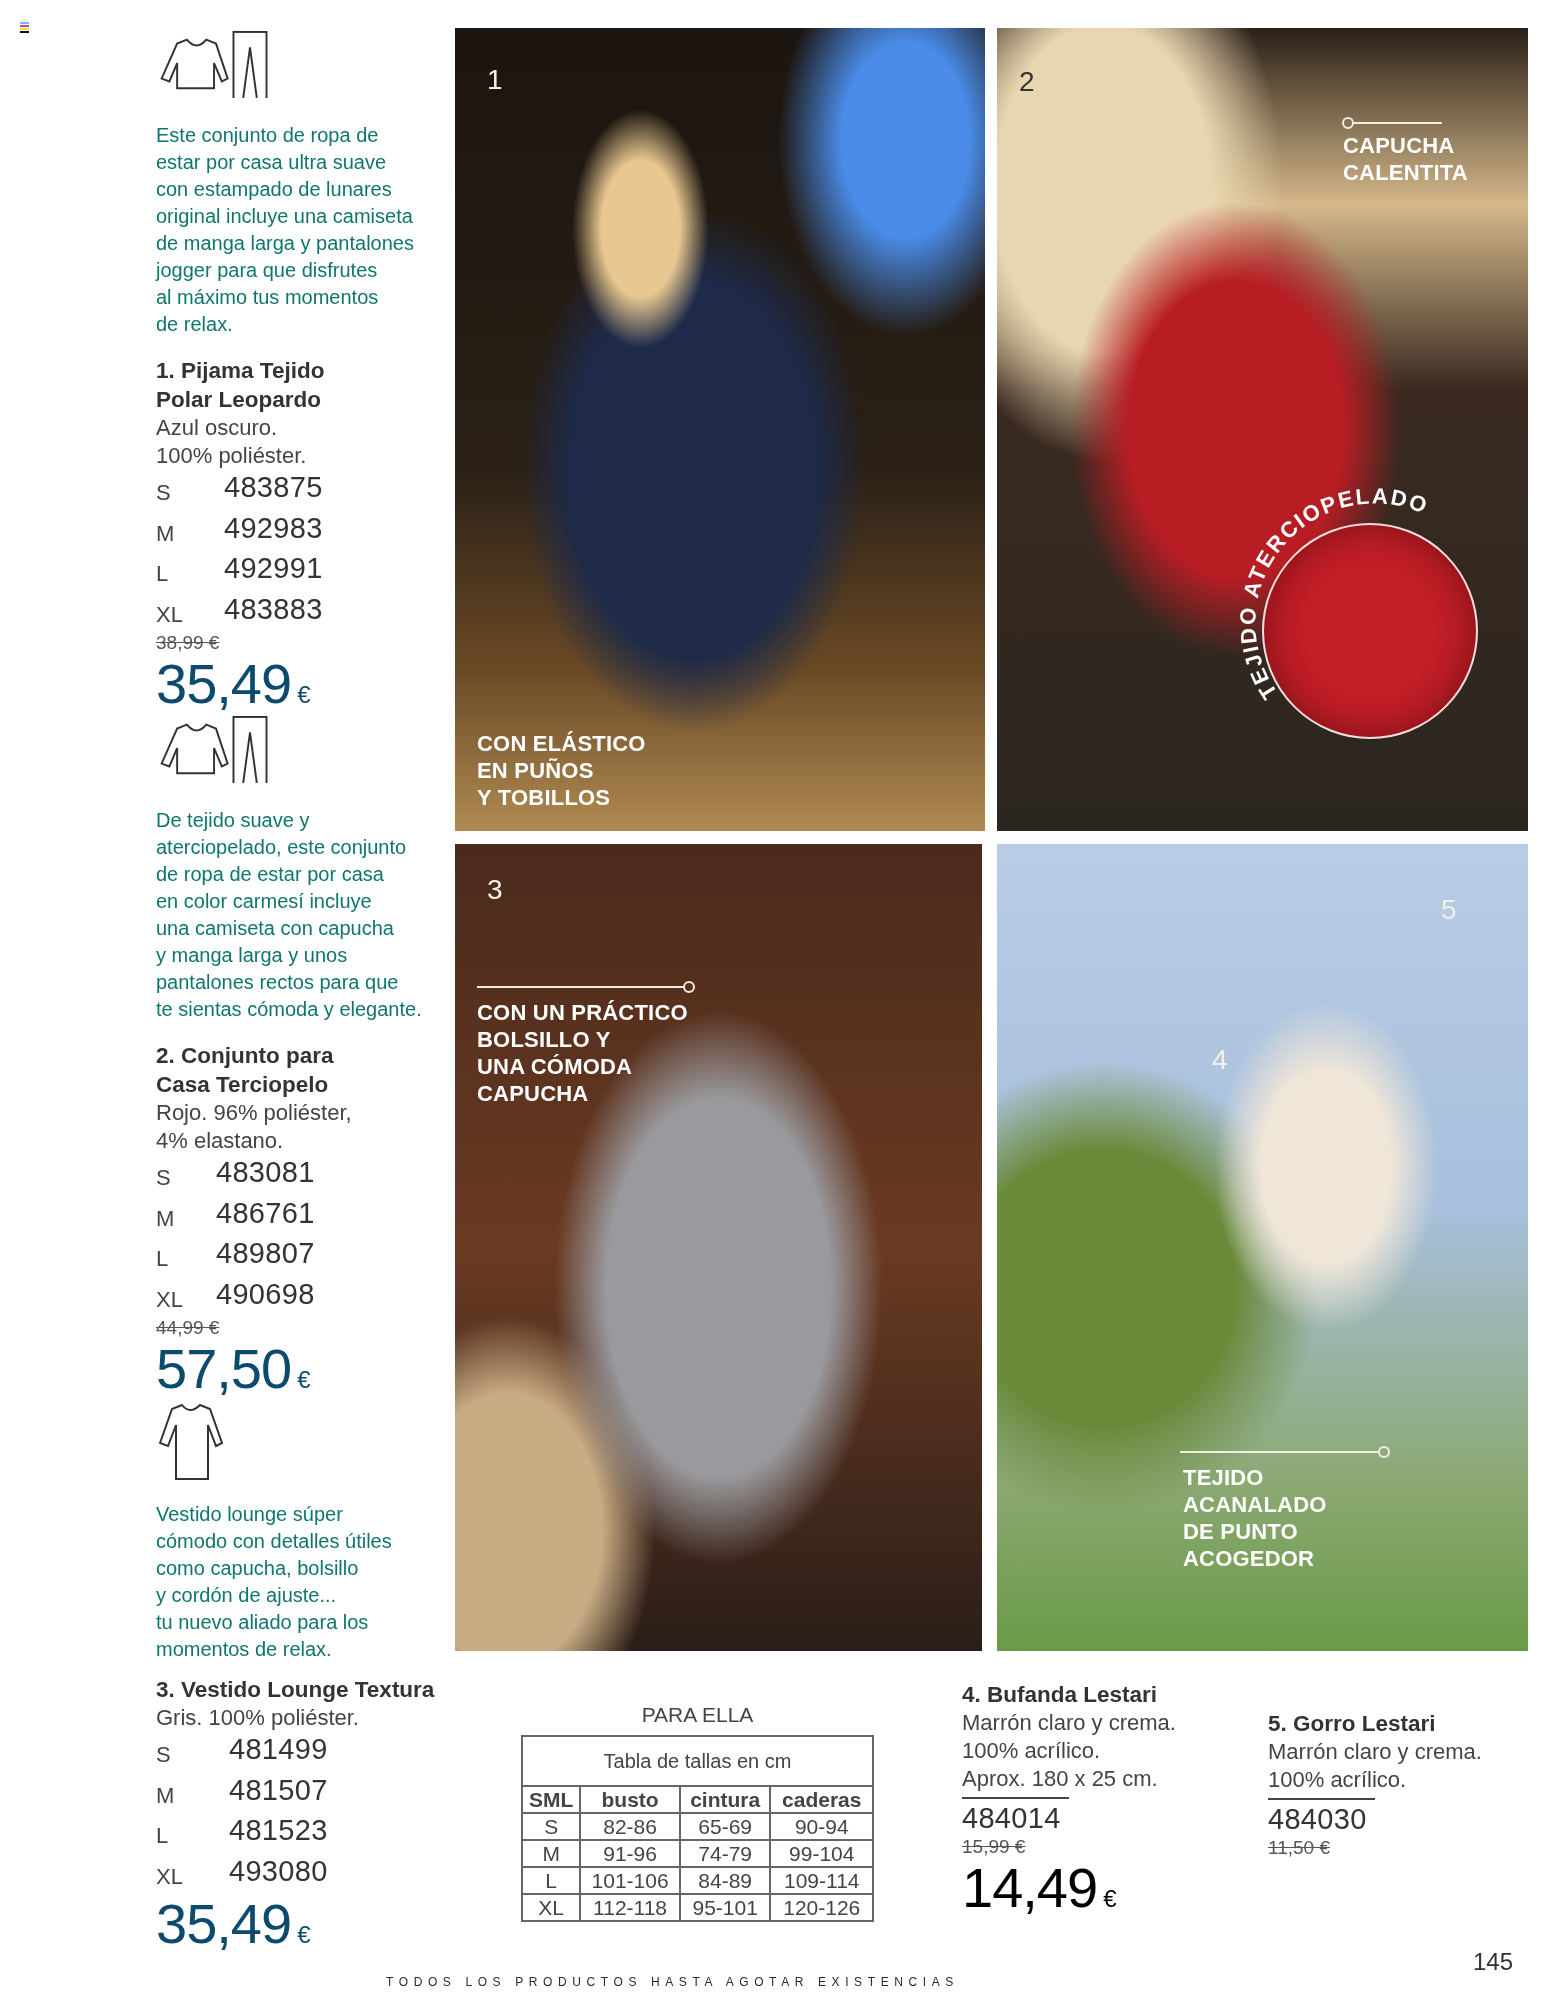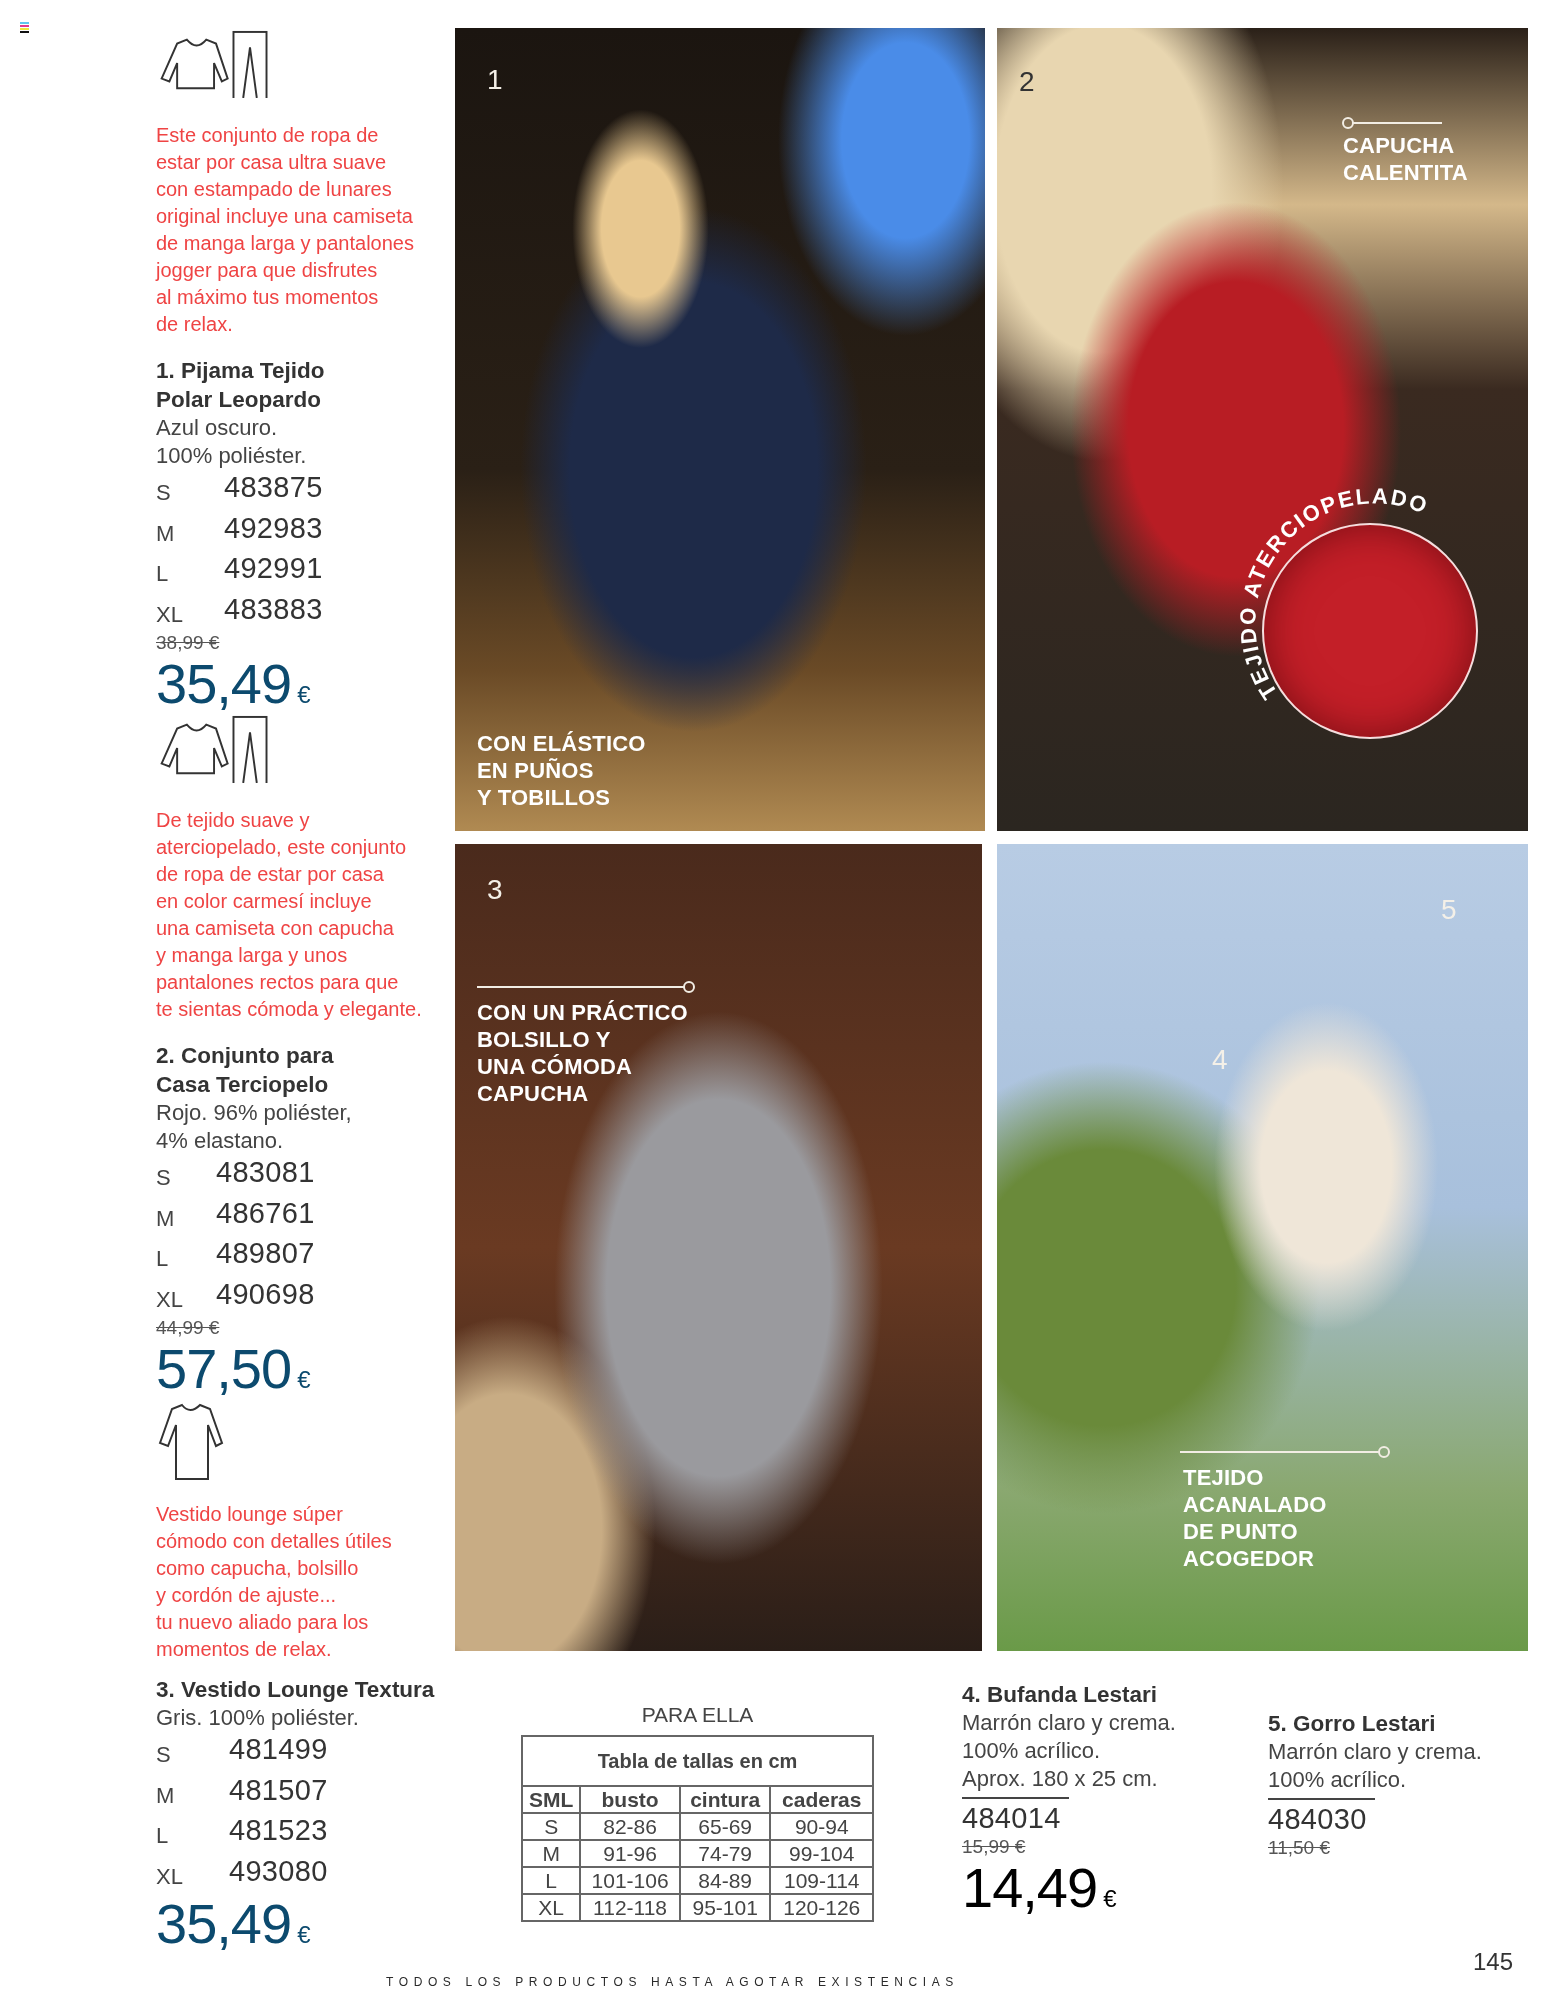--- a/index.html
+++ b/index.html
@@ -3,21 +3,21 @@
 <meta charset="utf-8">
 <style>
   html, body { margin:0; padding:0; }
   body { width:1550px; height:1993px; background:#ffffff; position:relative; overflow:hidden;
          font-family:"Liberation Sans", sans-serif; color:#3a3a3a; }
   .abs { position:absolute; }
   .cmyk { left:20px; top:22px; width:9px; height:9px; }
   .cmyk div { height:2px; margin-bottom:1px; }
 
   .col { left:156px; width:300px; }
-  .desc { font-size:20px; line-height:27px; color:#ef4444; }
+  .desc { font-size:20px; line-height:27px; color:#0f766e; }
   .title { font-size:22.5px; font-weight:bold; line-height:29px; color:#333; }
   .sub { font-size:22px; line-height:28px; color:#444; }
   .codes { font-size:29px; line-height:34.5px; }
   .codes .row { display:flex; }
   .codes .sz { width:68px; font-size:22px; color:#444; padding-top:6px; }
   .codes .num { font-weight:normal; color:#333; letter-spacing:0.3px; }
   .old { font-size:19px; color:#555; text-decoration:line-through; line-height:22px; }
   .price { font-size:56px; line-height:60px; color:#0c4a6e; letter-spacing:-1px; }
   .price .eur { font-size:24px; margin-left:6px; }
   .price.dark { color:#000000; }
@@ -49,21 +49,21 @@
   .leader-dot { width:8px; height:8px; border:2px solid #f2ede4; border-radius:50%; }
 
   .circle { left:1262px; top:523px; width:212px; height:212px; border-radius:50%;
             border:2px solid #f4dede; background:#c31f28; box-shadow: inset 0 0 40px #7a0e14; }
 
   .table-title { left:520px; top:1703px; width:355px; text-align:center; font-size:21px; color:#444; }
   table.sizes { position:absolute; left:521px; top:1735px; width:353px; border-collapse:collapse;
                 font-size:21px; color:#444; }
   table.sizes td, table.sizes th { border:2px solid #666; text-align:center; padding:0; line-height:25px; }
   table.sizes th { font-weight:bold; }
-  table.sizes .cap { font-weight:bold; height:48px; font-size:20px; }
+  table.sizes .cap { font-weight:normal; height:48px; font-size:20px; }
 
   .footer { left:386px; top:1975px; font-size:12px; font-weight:normal; letter-spacing:5.6px; color:#2a2a2a; }
   .pagenum { left:1473px; top:1948px; font-size:24px; color:#333; }
   .rule { height:2px; background:#444; }
 </style>
 </head>
 <body>
 
 <div class="abs cmyk">
   <div style="background:#5fc6ee"></div>

